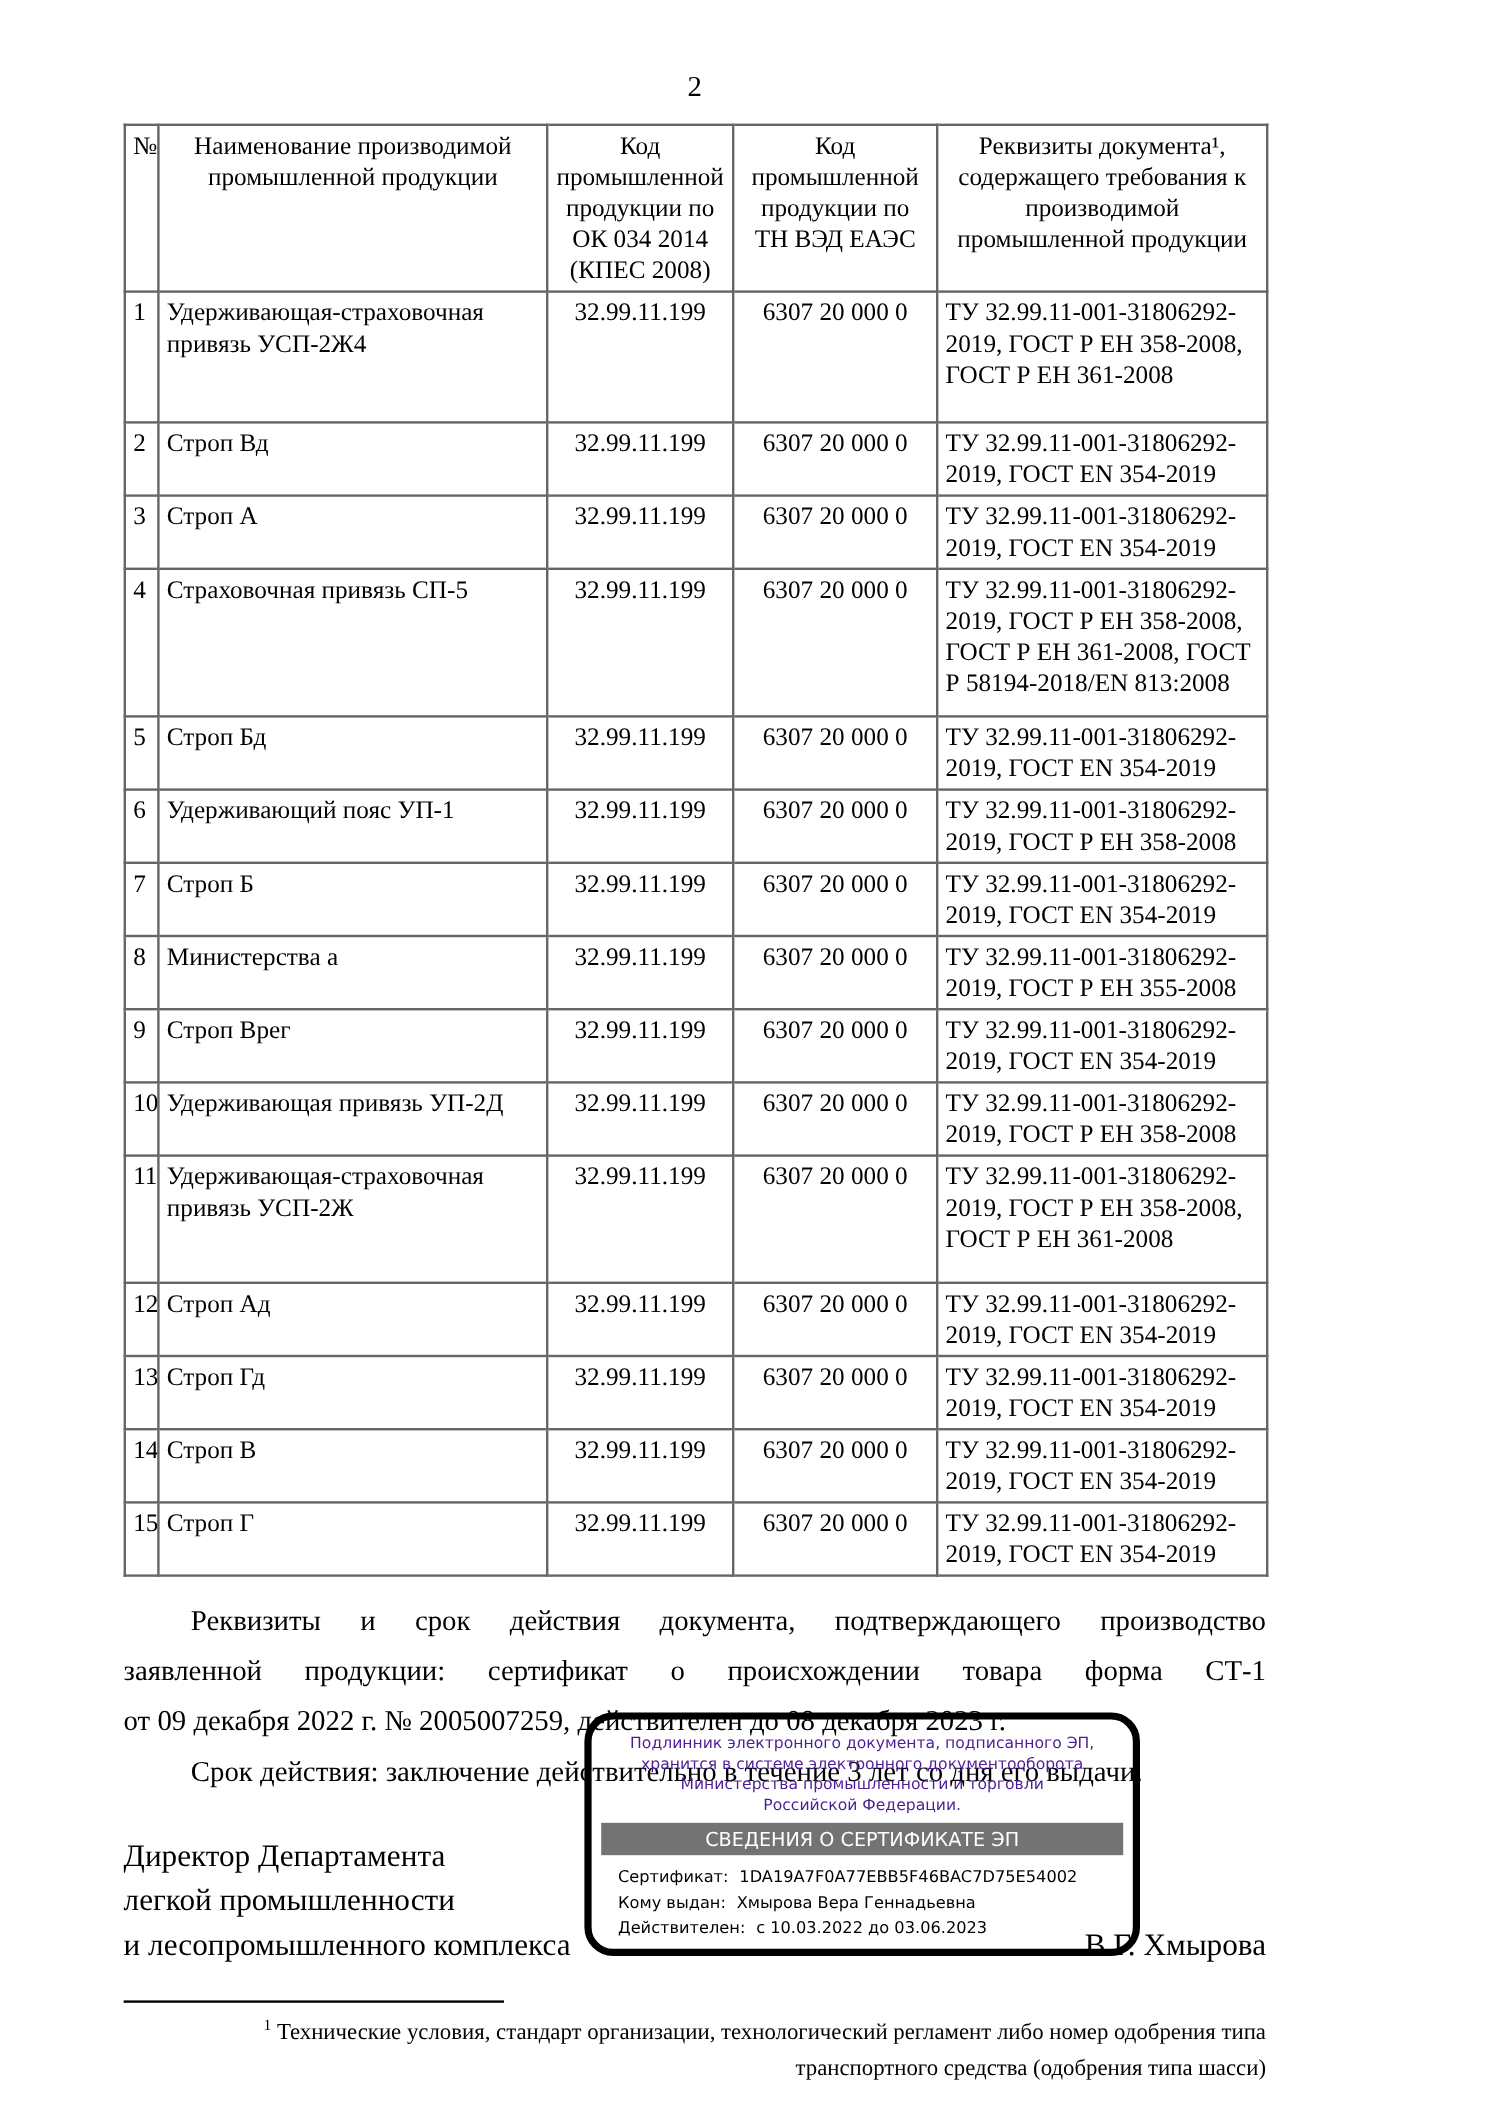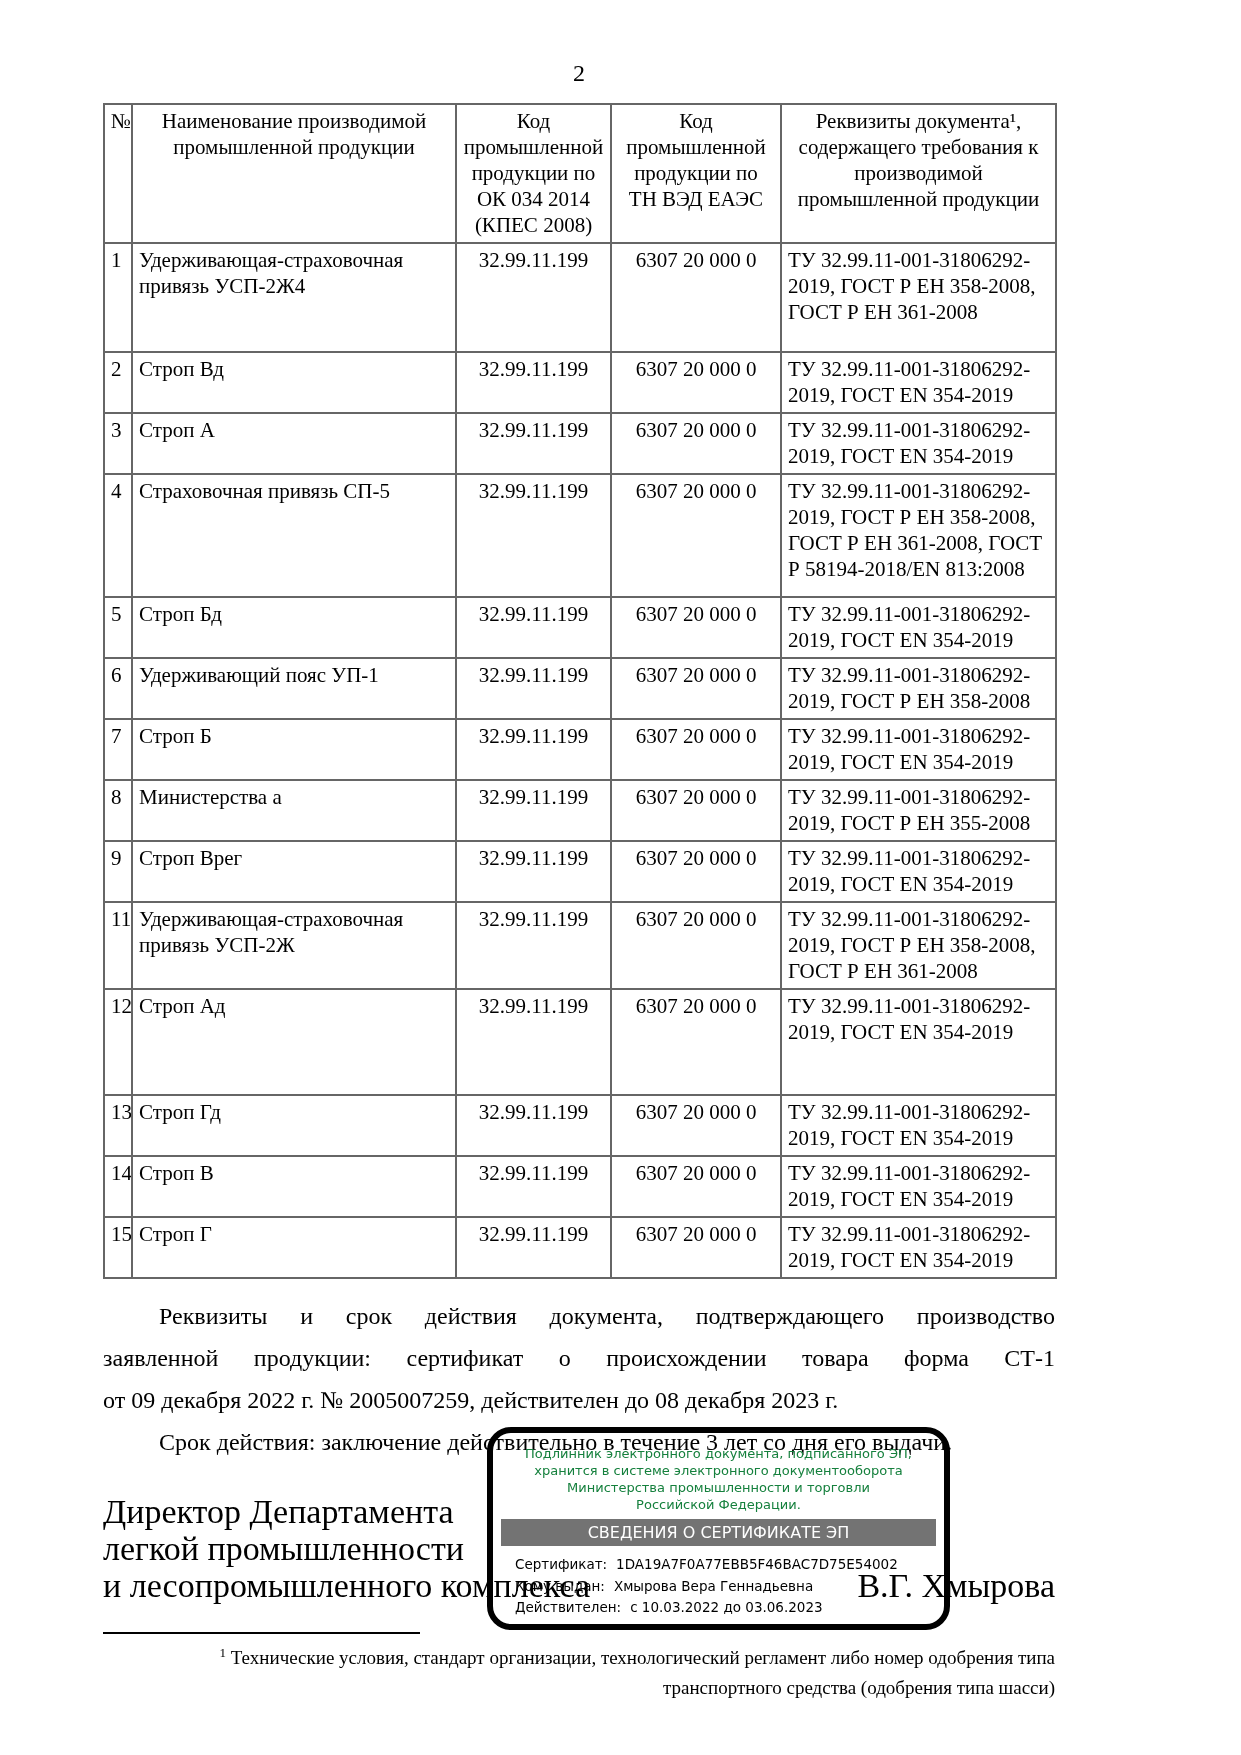--- a/index.html
+++ b/index.html
@@ -42,39 +42,39 @@
   tbody tr:nth-child(11) { height:106px; }
 
   
   .body-text { margin-top:16px; font-size:24px; line-height:42px; }
   .jline { text-align:justify; text-align-last:justify; }
   .jline-last { text-align:left; }
   .indent { text-indent:56px; }
 
   
   .sig-row { margin-top:30px; display:flex; justify-content:space-between; align-items:flex-end;
-             font-size:34px; line-height:37px; }
+             font-size:26px; line-height:37px; }
   .sig-title { white-space:nowrap; }
   .sig-name { white-space:nowrap;margin-left:33px; }
 
   
   .foot-sep { margin-top:28px; width:317px; height:0; border-top:2px solid #000; }
   .footnote { margin-top:4px; font-size:19px; line-height:30px; text-align:right; }
   .footnote sup { font-size:13px; }
 
   
   .stamp {
     position:absolute; left:487px; top:1427px;
     width:463px; height:203px;
     border:6px solid #000; border-radius:24px;
     background:transparent;
     font-family:"DejaVu Sans","Liberation Sans",sans-serif;
     z-index:5;
   }
-  .stamp-head { margin-top:12px; text-align:center; font-size:13px; line-height:17px; color:#15803d; }
+  .stamp-head { margin-top:12px; text-align:center; font-size:13px; line-height:17px; color:#4c1d95; }
   .stamp-bar {
     margin:6px 8px 0 8px; background:#737373; color:#fff;
     text-align:center; font-size:16px; line-height:27px; height:27px;
   }
   .stamp-certs { margin:8px 0 0 22px; font-size:13.5px; line-height:21.5px; }
   .stamp-certs .lbl { display:inline-block; margin-right:9px; }
 </style>
 </head>
 <body>
 
@@ -158,20 +158,27 @@
     </tr>
 
     <tr>
       <td class="c-num">9</td>
       <td class="c-name">Строп Врег</td>
       <td class="c-ok">32.99.11.199</td>
       <td class="c-tnved">6307 20 000 0</td>
       <td class="c-req">ТУ 32.99.11-001-31806292-2019, ГОСТ EN 354-2019</td>
     </tr>
 
+    <tr>
+      <td class="c-num">10</td>
+      <td class="c-name">Удерживающая привязь УП-2Д</td>
+      <td class="c-ok">32.99.11.199</td>
+      <td class="c-tnved">6307 20 000 0</td>
+      <td class="c-req">ТУ 32.99.11-001-31806292-2019, ГОСТ Р ЕН 358-2008</td>
+    </tr>
 
     <tr>
       <td class="c-num">11</td>
       <td class="c-name">Удерживающая-страховочная привязь УСП-2Ж</td>
       <td class="c-ok">32.99.11.199</td>
       <td class="c-tnved">6307 20 000 0</td>
       <td class="c-req">ТУ 32.99.11-001-31806292-2019, ГОСТ Р ЕН 358-2008, ГОСТ Р ЕН 361-2008</td>
     </tr>
 
     <tr>

